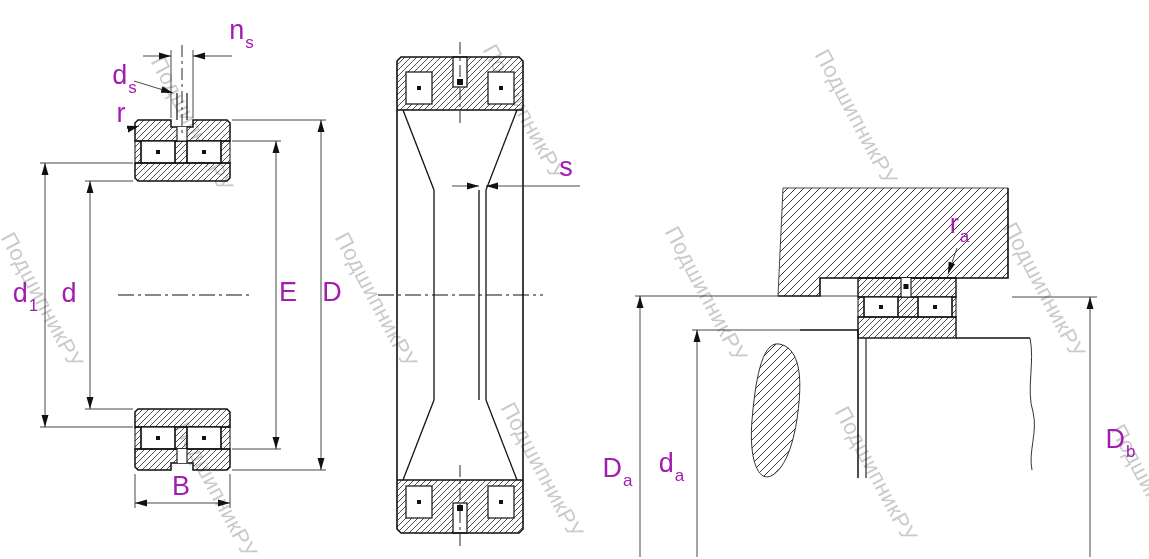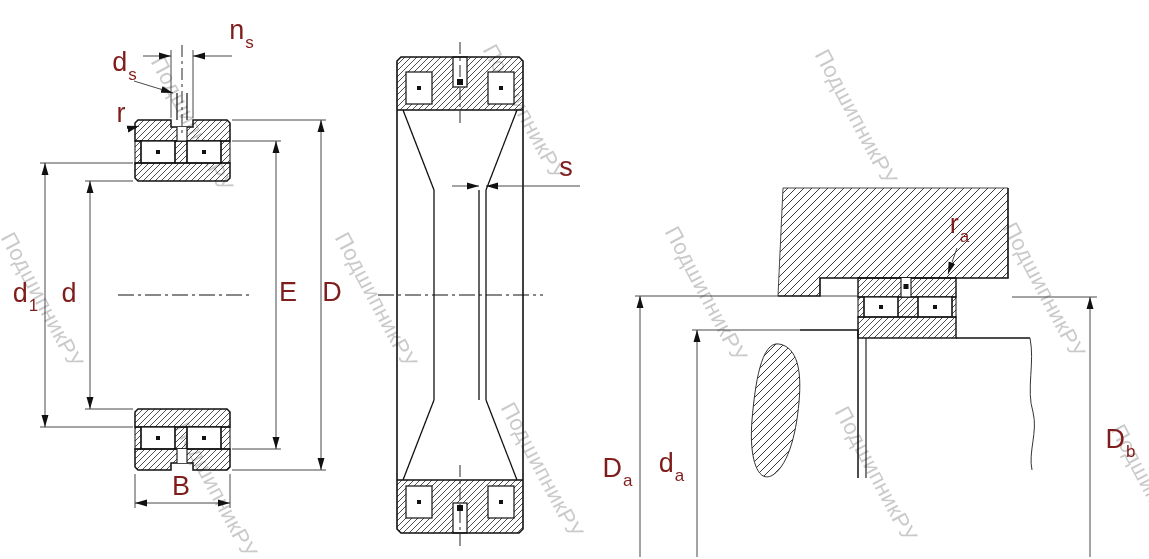--- a/index.html
+++ b/index.html
@@ -3,21 +3,21 @@
 <meta charset="utf-8">
 <style>
   html,body{margin:0;padding:0;background:#fff}
   .stage{position:relative;width:1149px;height:559px;background:#fff;overflow:hidden;
          font-family:"Liberation Sans",sans-serif}
   .wm-layer{position:absolute;inset:0;z-index:1}
   .wm{position:absolute;color:rgba(150,150,150,.5);font-size:22px;letter-spacing:.5px;
       transform:rotate(62deg);transform-origin:left top;white-space:nowrap;pointer-events:none}
   svg.drawing{position:absolute;left:0;top:0;z-index:2}
   .labels{position:absolute;inset:0;z-index:3}
-  .dim-label{position:absolute;transform:translate(-50%,-50%);font-size:27px;color:#7f1d1d;
+  .dim-label{position:absolute;transform:translate(-50%,-50%);font-size:27px;color:#a21caf;
              white-space:nowrap;line-height:1}
   .dim-label sub{font-size:17px;position:relative;top:3px;left:1px}
 </style>
 </head>
 <body>
 
 <div class="stage">
 
   <div class="wm-layer">
     <span class="wm" style="left:168px;top:52px">ПодшипникРУ</span>
@@ -204,21 +204,21 @@
 
       <line x1="1012" y1="297" x2="1097" y2="297"></line>
       <line x1="1090" y1="297" x2="1090" y2="557" marker-start="url(#arr)"></line>
 
       <line x1="957" y1="248" x2="948" y2="274" marker-end="url(#arr)"></line>
     </g>
   </svg>
 
   <div class="labels">
     <div class="dim-label" style="left:241px;top:33px"><span>n</span><sub>s</sub></div>
-    <div class="dim-label" style="left:124px;top:65px"><span>d</span><sub>s</sub></div>
+    <div class="dim-label" style="left:124px;top:78px"><span>d</span><sub>s</sub></div>
     <div class="dim-label" style="left:121px;top:116px"><span>r</span><sub></sub></div>
     <div class="dim-label" style="left:25px;top:296px"><span>d</span><sub>1</sub></div>
     <div class="dim-label" style="left:69px;top:296px"><span>d</span><sub></sub></div>
     <div class="dim-label" style="left:288px;top:295px"><span>E</span><sub></sub></div>
     <div class="dim-label" style="left:332px;top:295px"><span>D</span><sub></sub></div>
     <div class="dim-label" style="left:181px;top:489px"><span>B</span><sub></sub></div>
     <div class="dim-label" style="left:566px;top:170px"><span>s</span><sub></sub></div>
     <div class="dim-label" style="left:959px;top:227px"><span>r</span><sub>a</sub></div>
     <div class="dim-label" style="left:617px;top:471px"><span>D</span><sub>a</sub></div>
     <div class="dim-label" style="left:671px;top:466px"><span>d</span><sub>a</sub></div>

